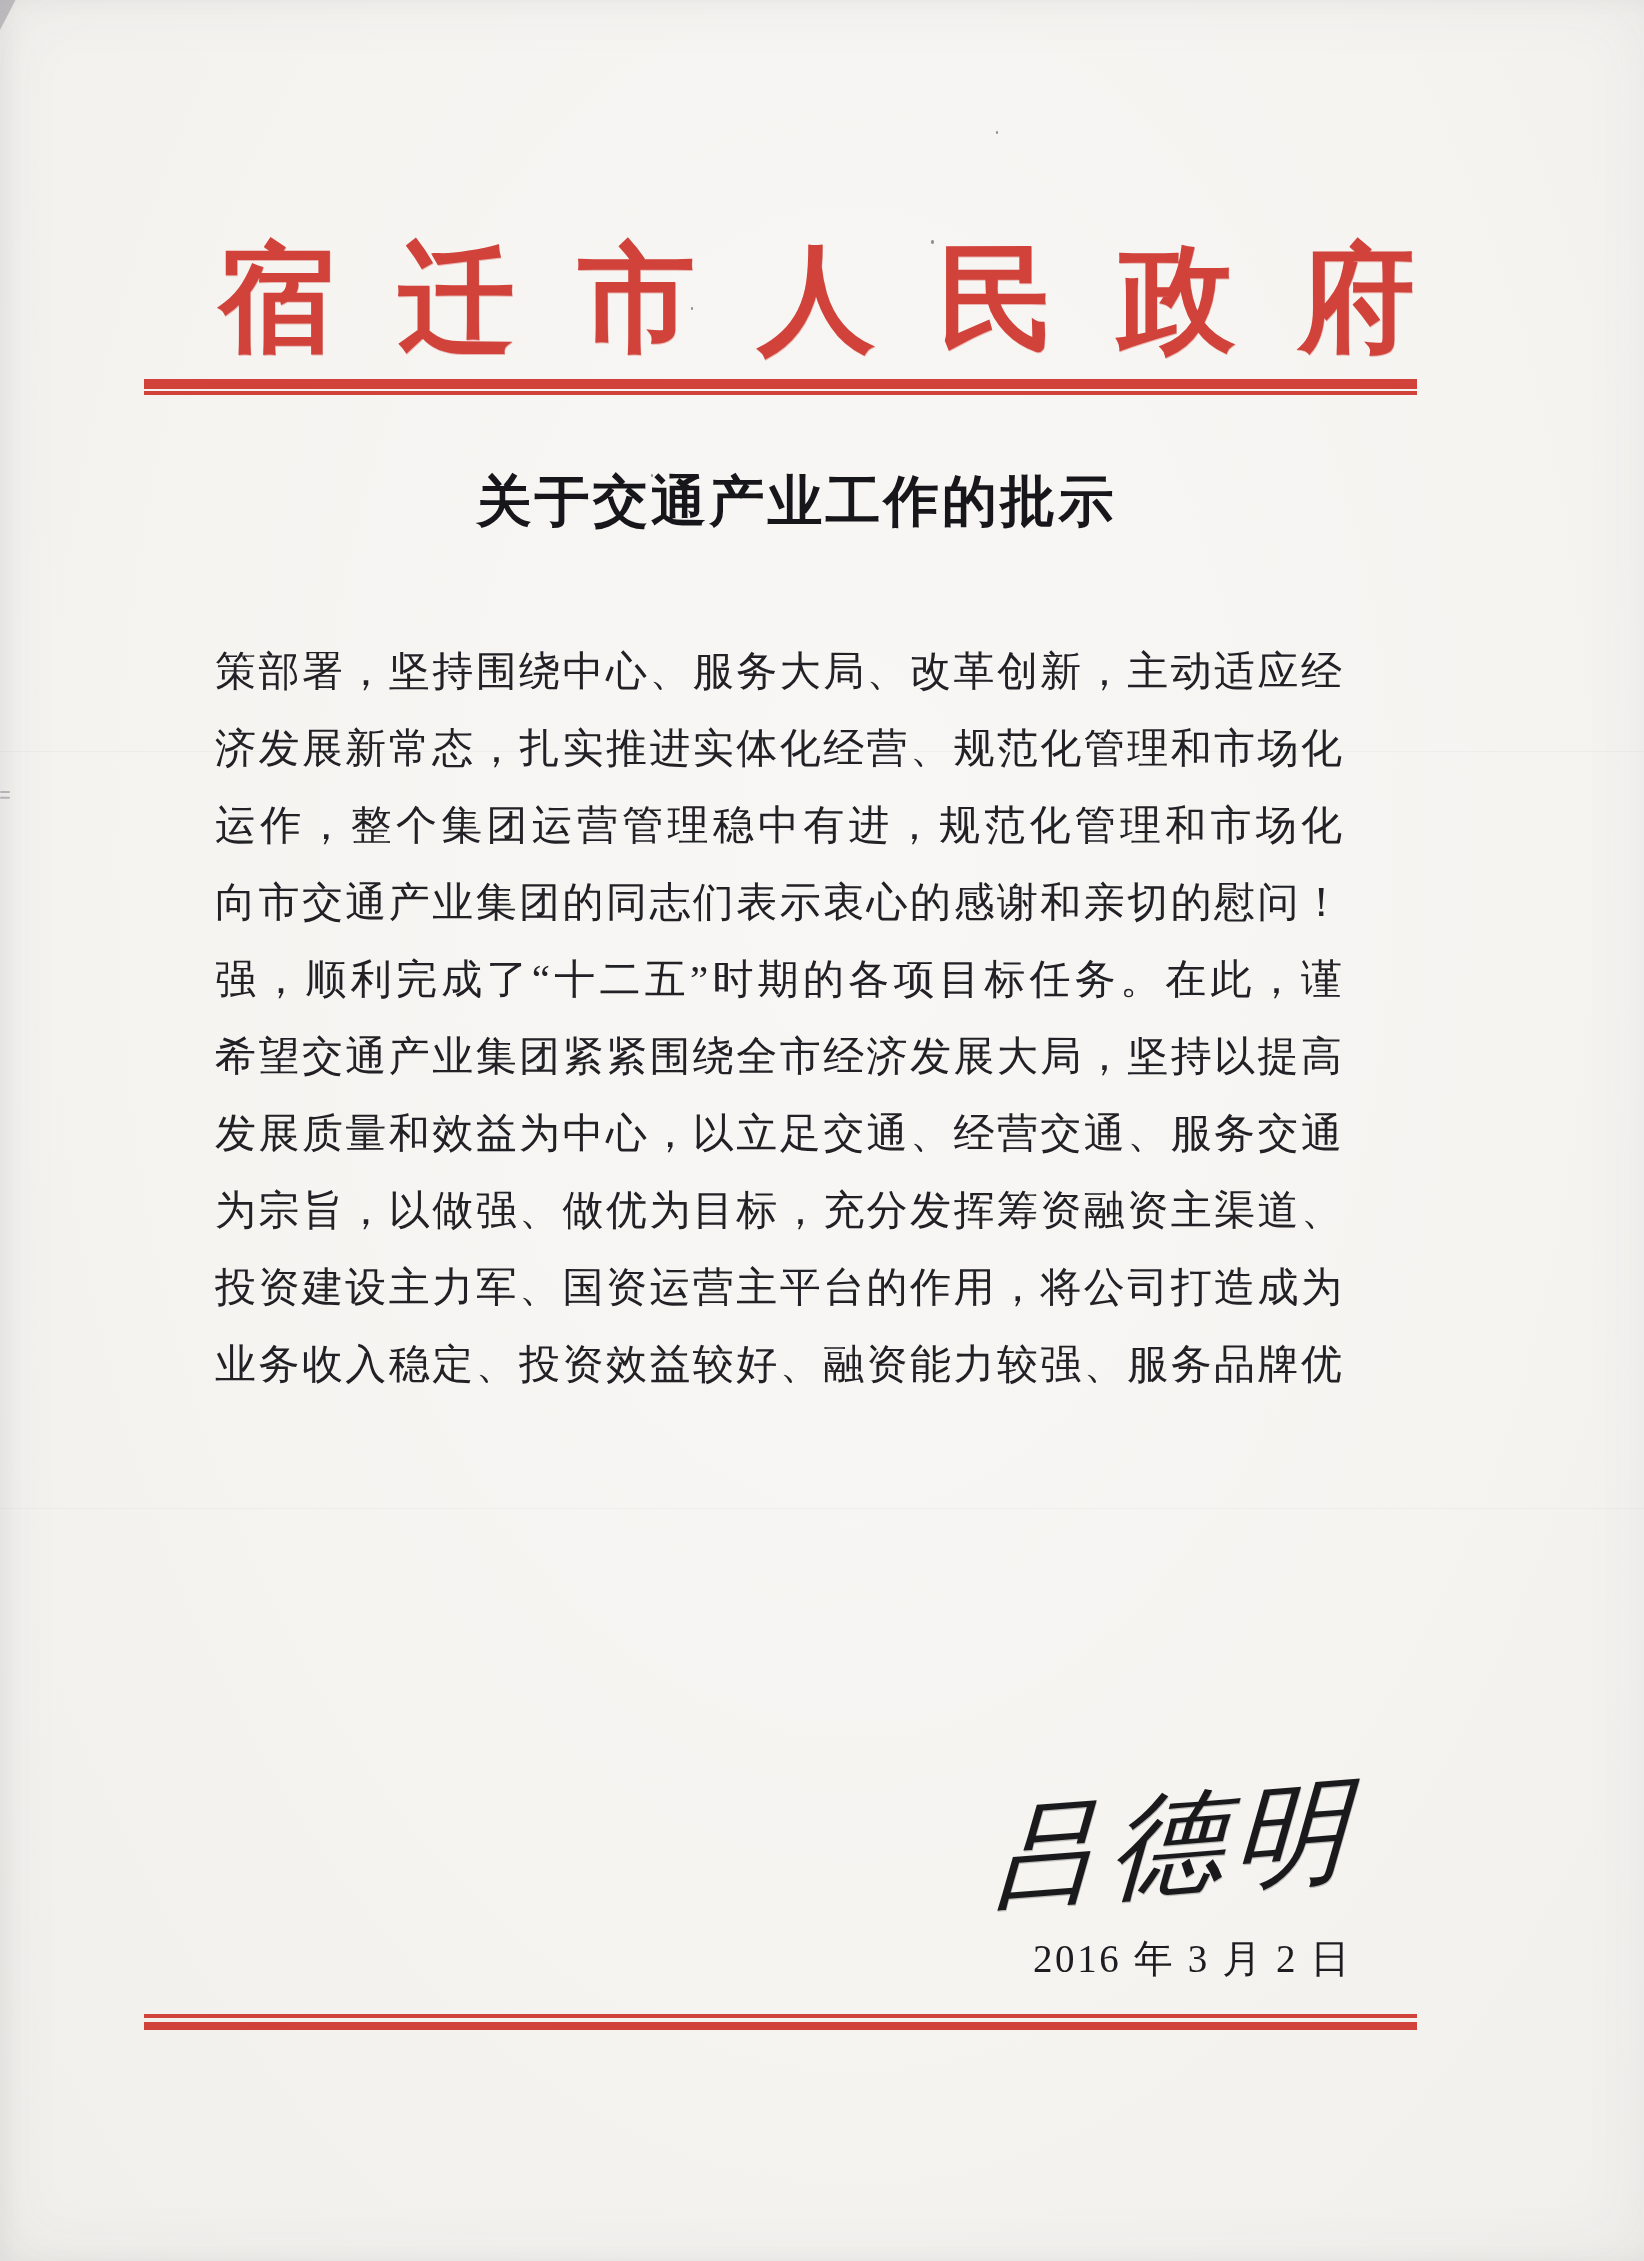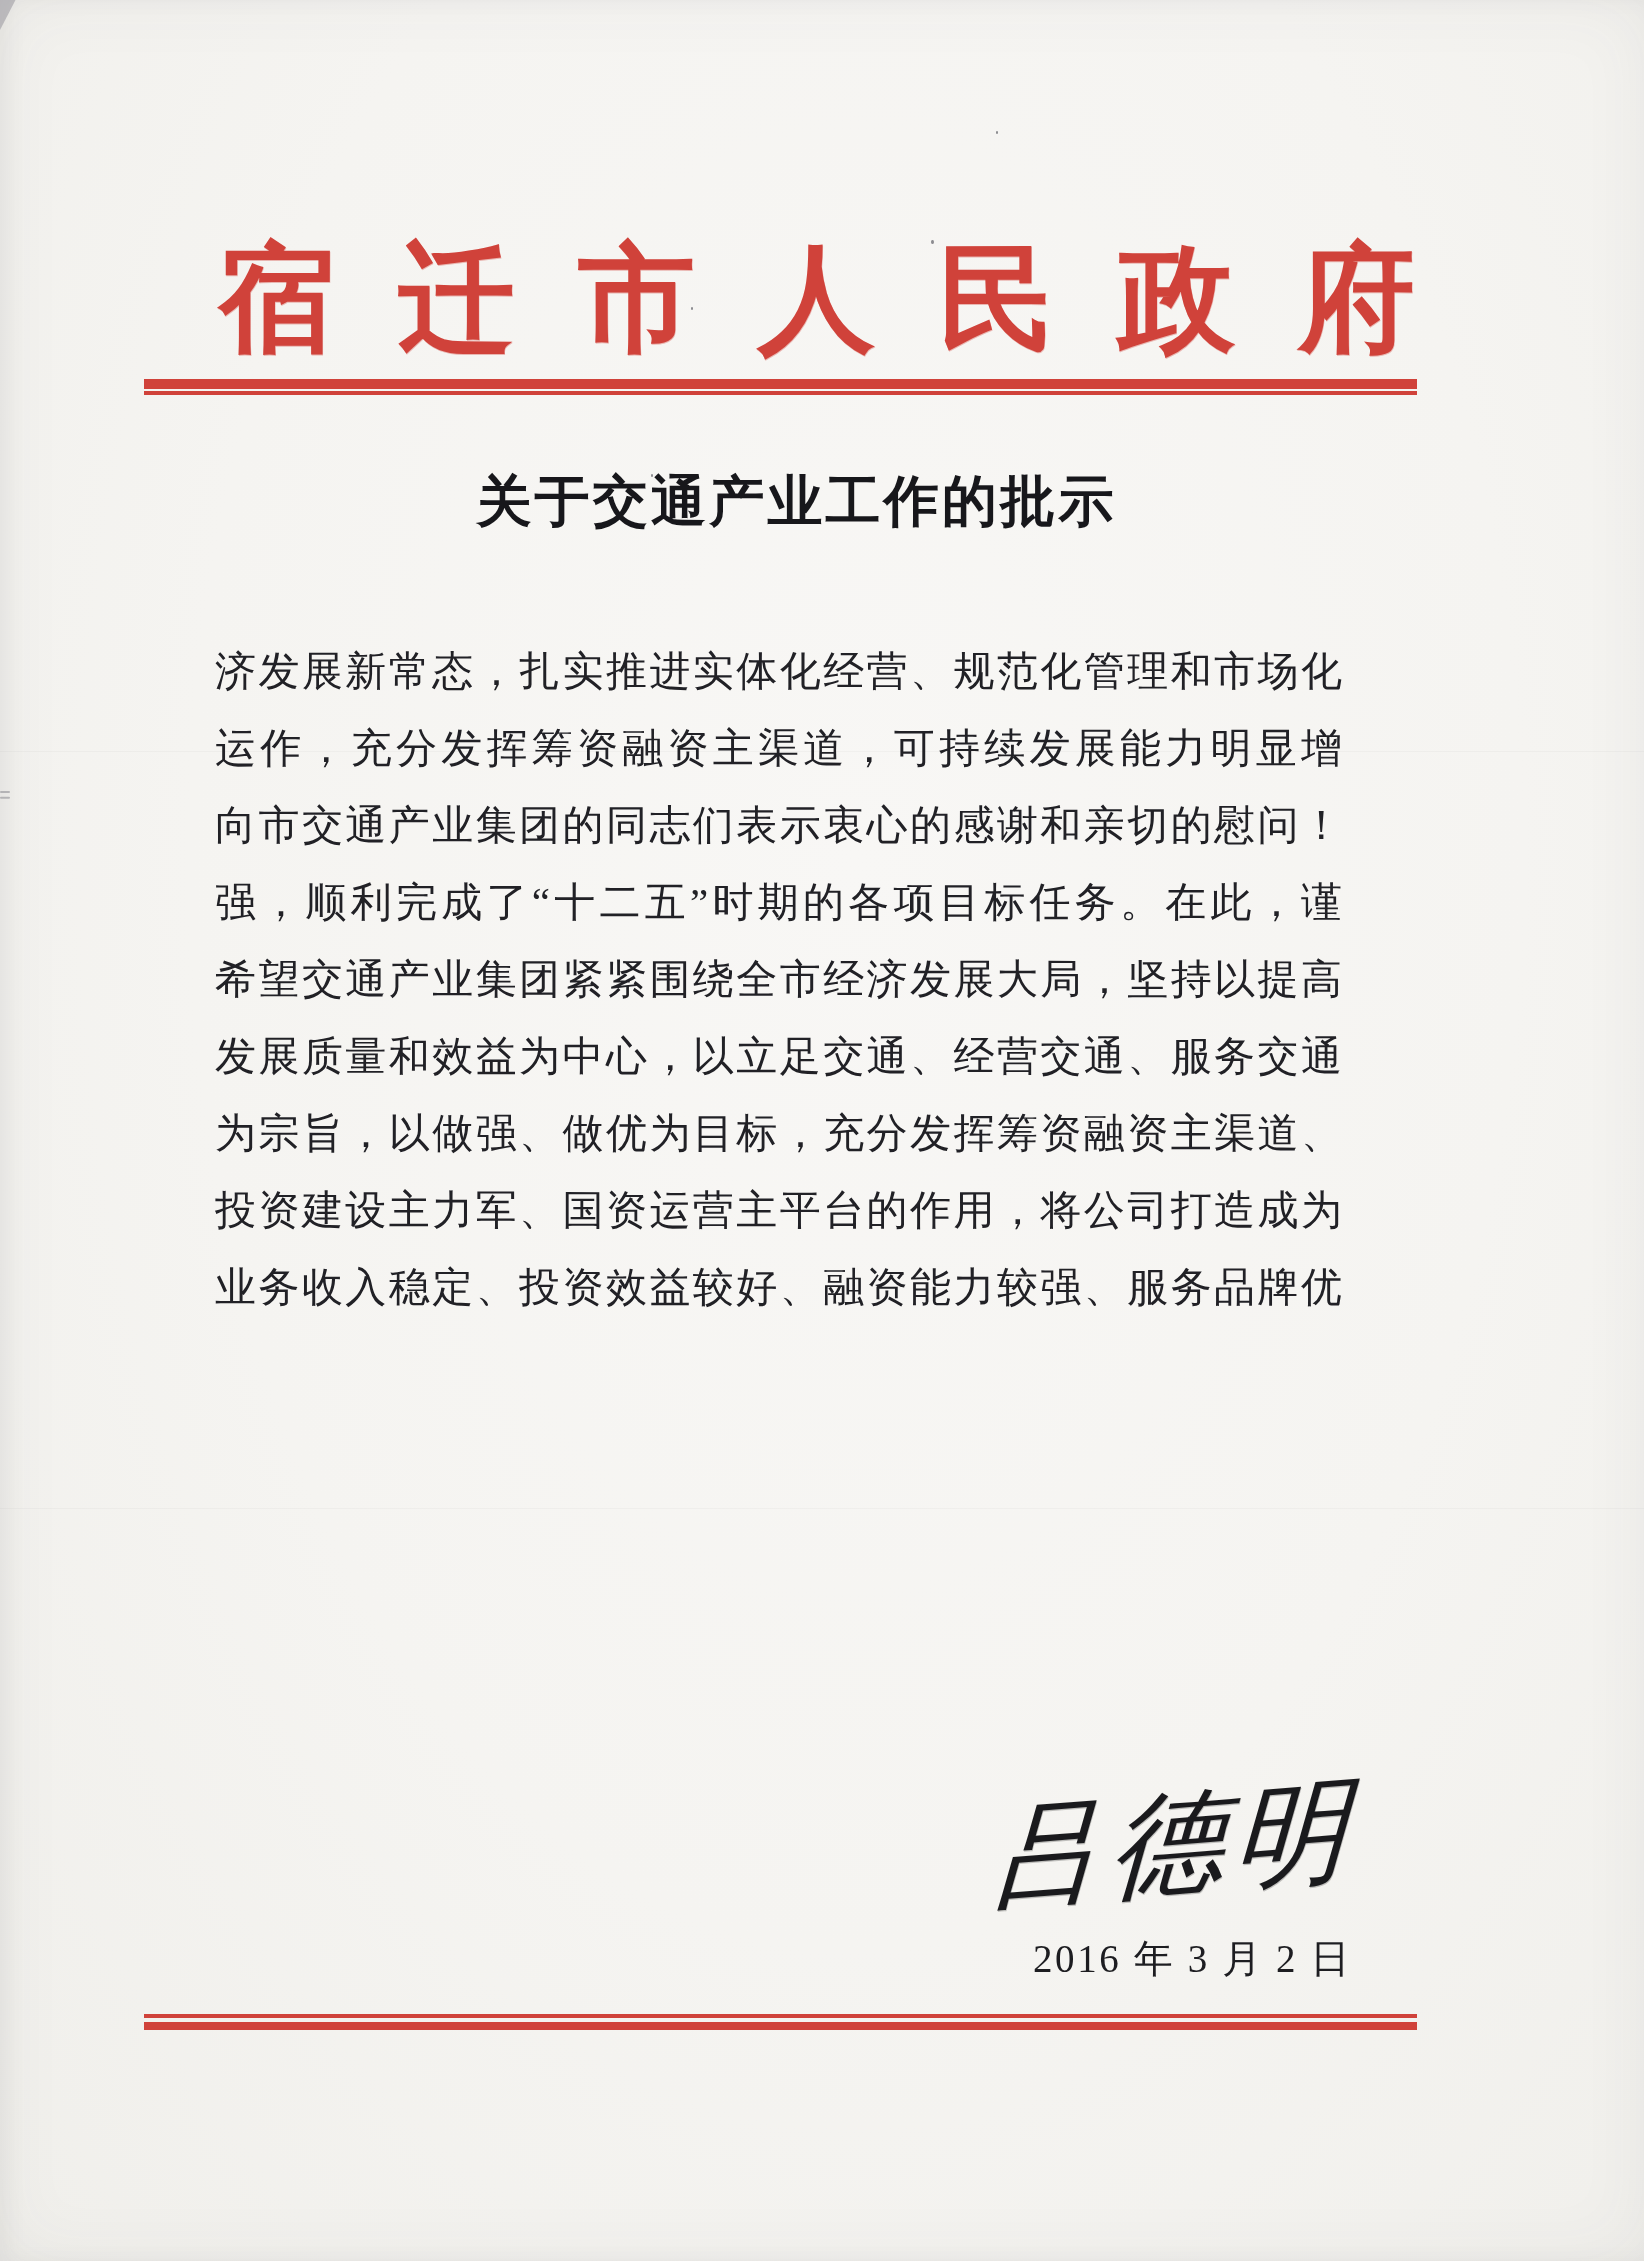--- a/index.html
+++ b/index.html
@@ -77,22 +77,23 @@
   <div class="corner-artifact"></div>
   <div class="crease c1"></div>
   <div class="crease c2"></div>
 
   <div class="letterhead">宿迁市人民政府</div>
   <div class="rule rule-top"></div>
 
   <h1 class="title">关于交通产业工作的批示</h1>
 
   <div class="body-text">
+    <div class="line">策部署，坚持围绕中心、服务大局、改革创新，主动适应经</div>
     <div class="line">济发展新常态，扎实推进实体化经营、规范化管理和市场化</div>
-    <div class="line">运作，充分发挥筹资融资主渠道，可持续发展能力明显增</div>
+    <div class="line">运作，整个集团运营管理稳中有进，规范化管理和市场化</div>
     <div class="line">向市交通产业集团的同志们表示衷心的感谢和亲切的慰问！</div>
     <div class="line">强，顺利完成了“十二五”时期的各项目标任务。在此，谨</div>
     <div class="line">希望交通产业集团紧紧围绕全市经济发展大局，坚持以提高</div>
     <div class="line">发展质量和效益为中心，以立足交通、经营交通、服务交通</div>
     <div class="line">为宗旨，以做强、做优为目标，充分发挥筹资融资主渠道、</div>
     <div class="line">投资建设主力军、国资运营主平台的作用，将公司打造成为</div>
     <div class="line">业务收入稳定、投资效益较好、融资能力较强、服务品牌优</div>
   </div>
 
   <div class="signature" aria-label="吕德明">吕德明</div>

